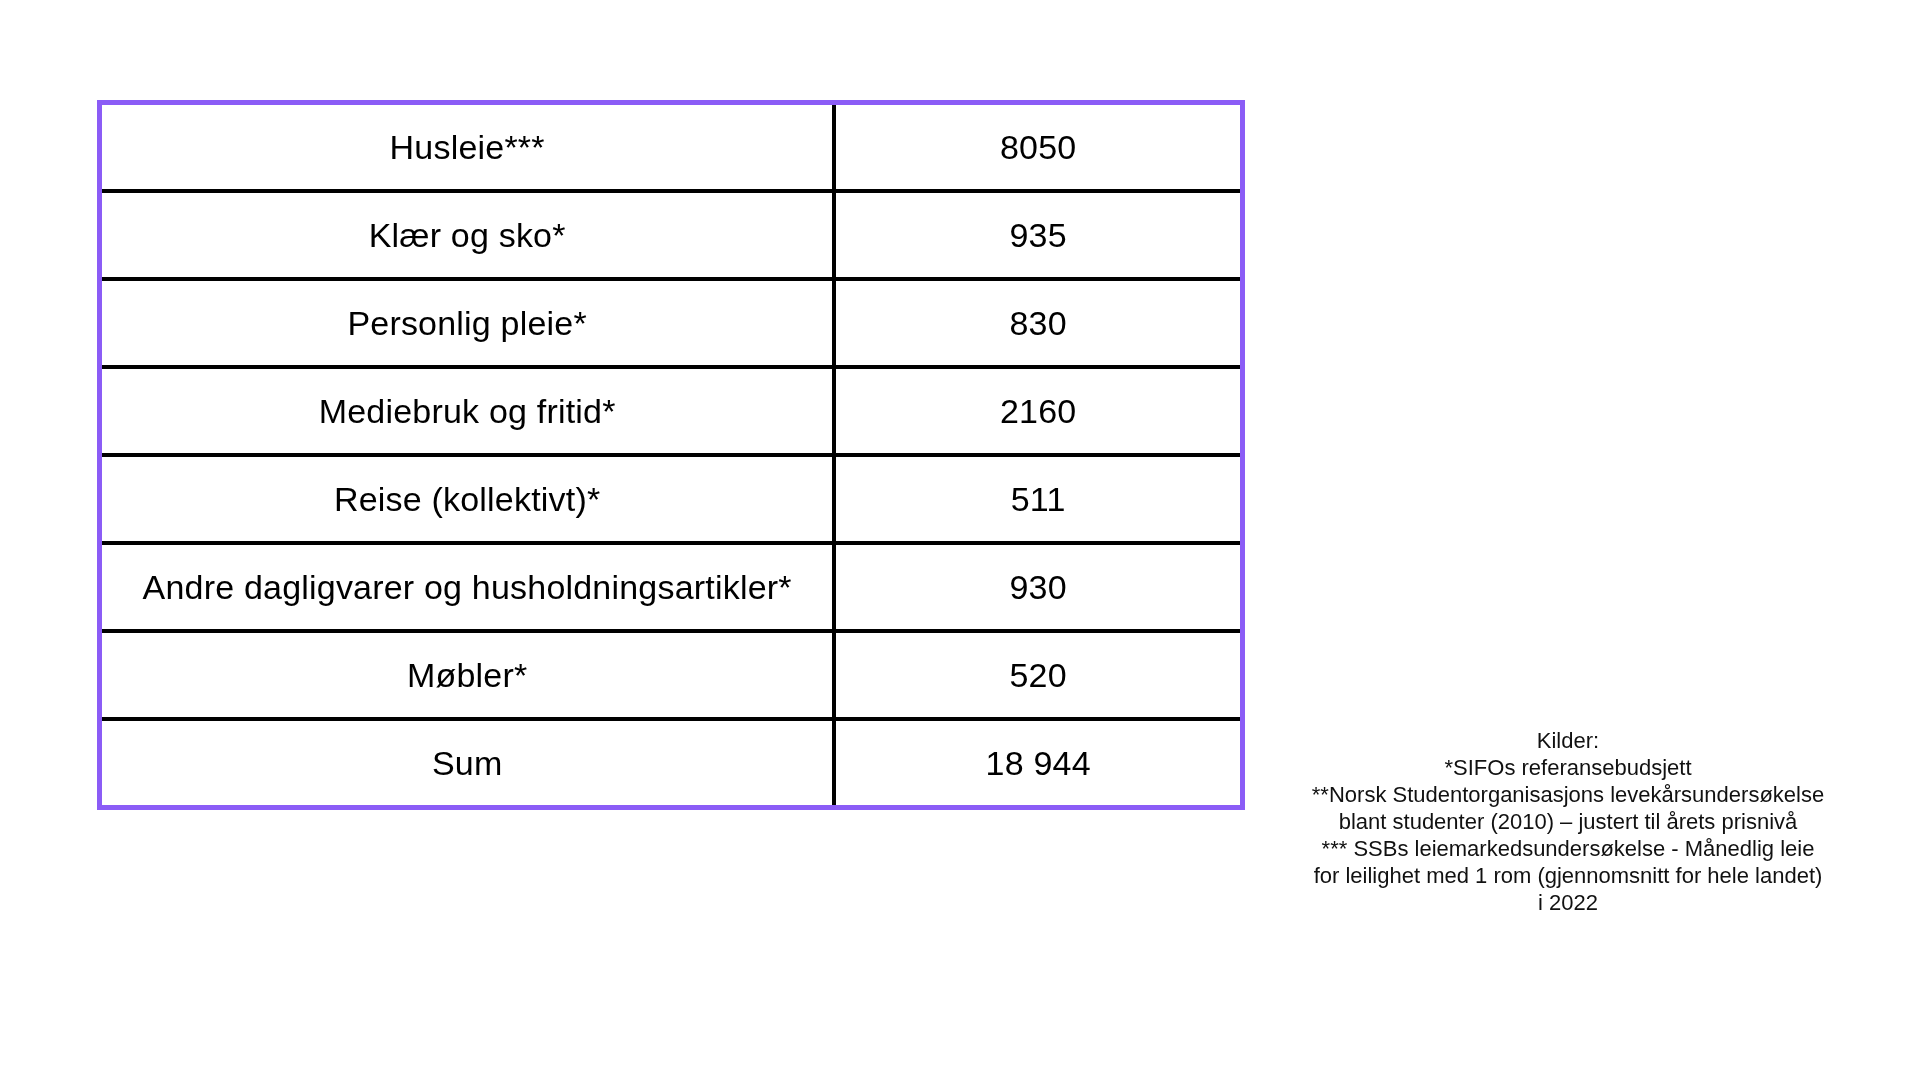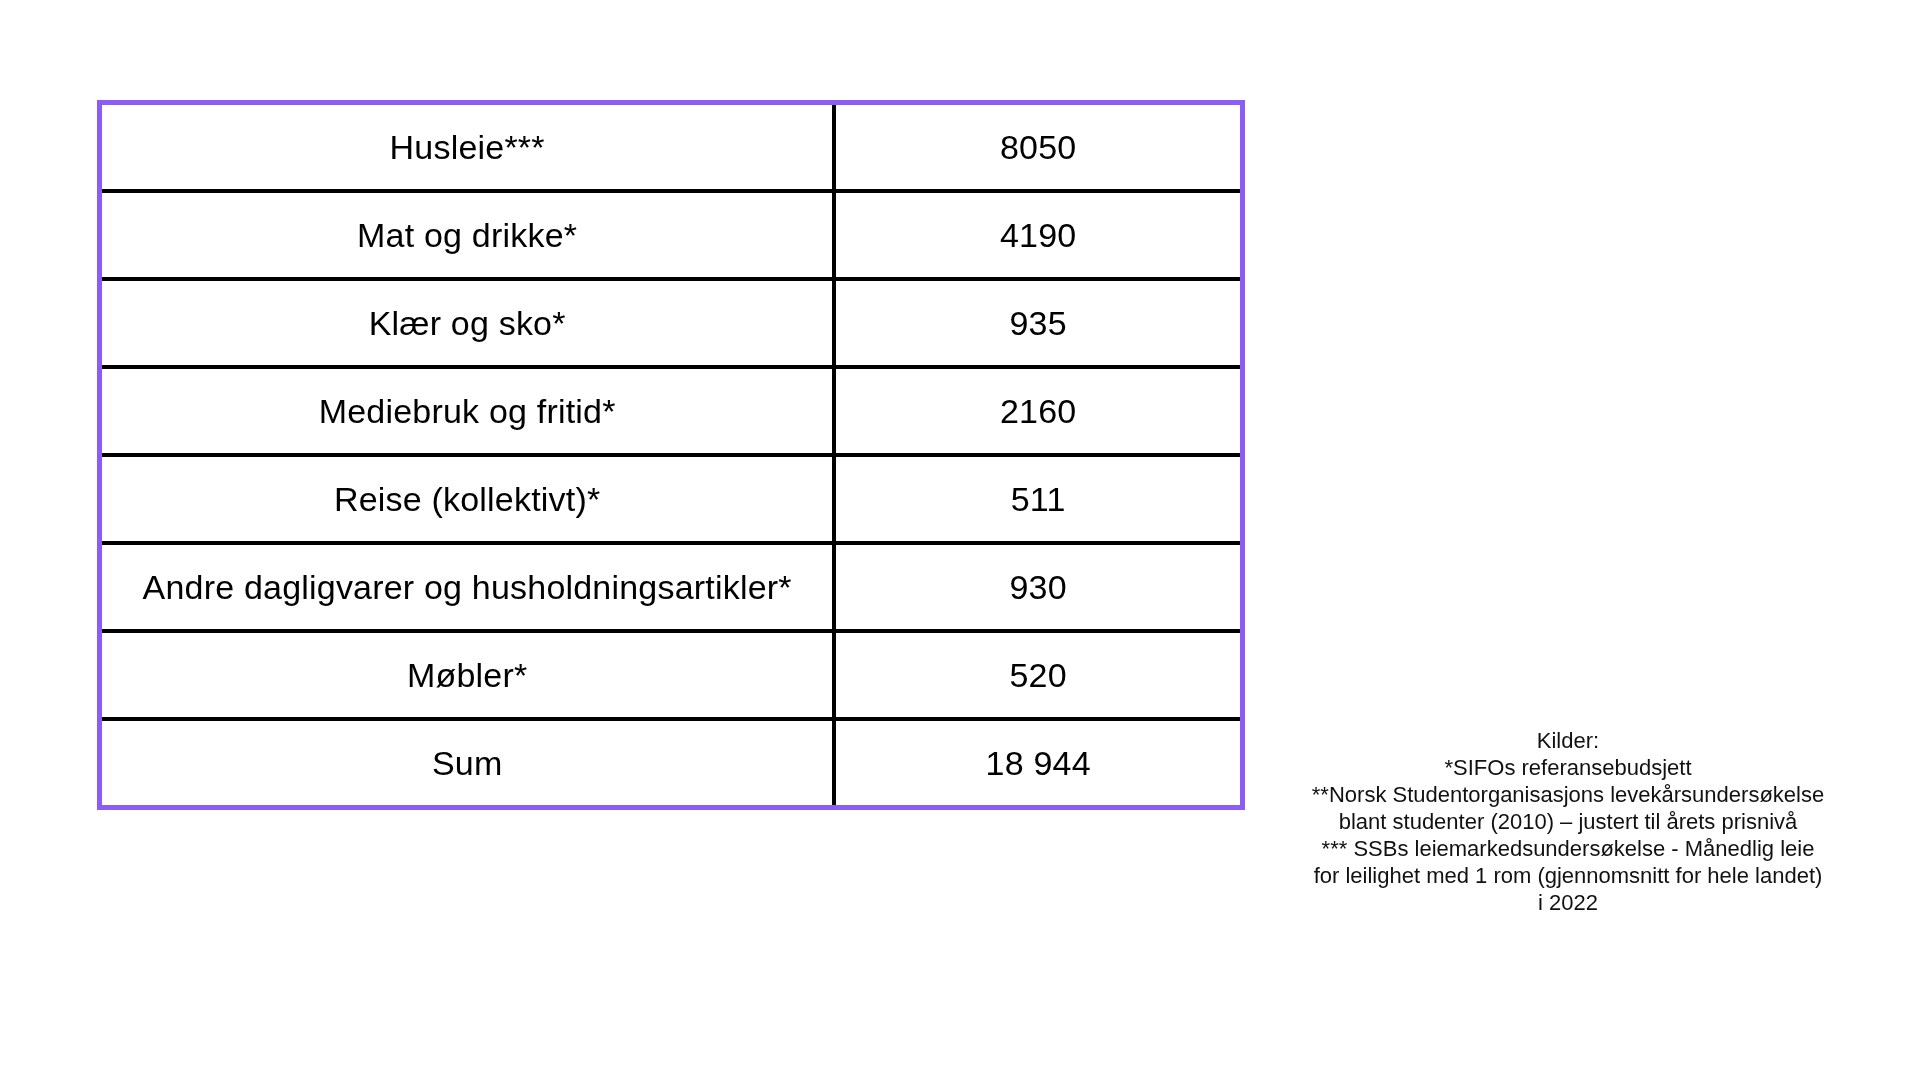--- a/index.html
+++ b/index.html
@@ -55,26 +55,26 @@
 
 <div class="stage">
 
   <table class="budget-table">
     <tbody>
         <tr>
           <td class="label-cell">Husleie***</td>
           <td class="value-cell">8050</td>
         </tr>
         <tr>
-          <td class="label-cell">Mat og drikke*</td>
-          <td class="value-cell">4190</td>
+          <td class="label-cell">Klær og sko*</td>
+          <td class="value-cell">935</td>
         </tr>
         <tr>
-          <td class="label-cell">Klær og sko*</td>
-          <td class="value-cell">935</td>
+          <td class="label-cell">Personlig pleie*</td>
+          <td class="value-cell">830</td>
         </tr>
         <tr>
           <td class="label-cell">Mediebruk og fritid*</td>
           <td class="value-cell">2160</td>
         </tr>
         <tr>
           <td class="label-cell">Reise (kollektivt)*</td>
           <td class="value-cell">511</td>
         </tr>
         <tr>

